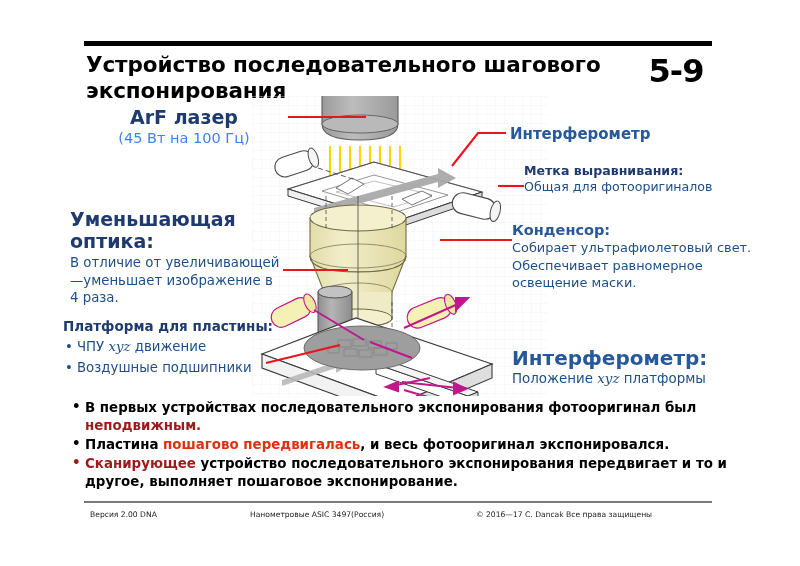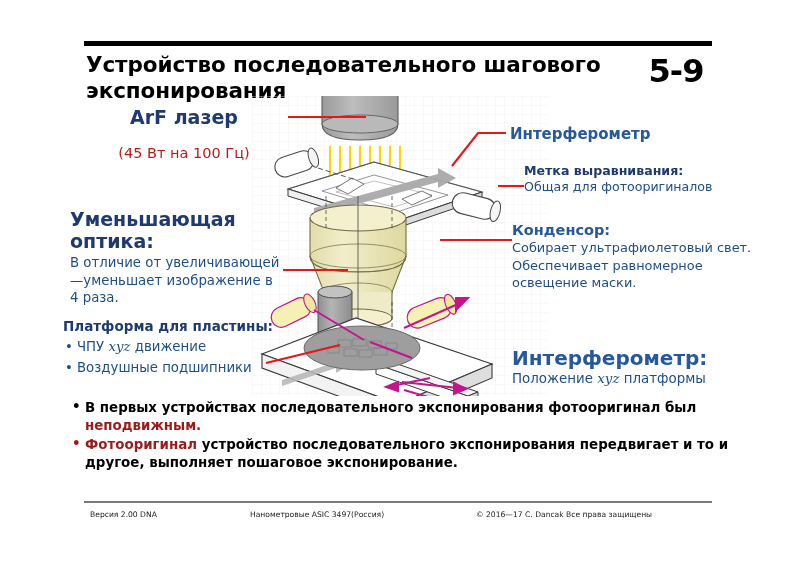--- a/index.html
+++ b/index.html
@@ -67,21 +67,21 @@
   .c-body {
     color: #1F4E87;
   }
   .ital { font-family: "DejaVu Serif", "Liberation Serif", serif; font-style: italic; }
 
   #co-laser {
     left: 84px; top: 106px; width: 200px;
     text-align: center;
   }
   #co-laser .c-head { font-size: 19px; color: #1F3A6E; }
-  #co-laser .c-body { font-size: 14.5px; margin-top: 17px; color: #b91c1c;}
+  #co-laser .c-body { font-size: 14.5px; margin-top: 2px; color: #3b82f6;}
 
   #co-optics {
     left: 70px; top: 208px; width: 215px;
   }
   #co-optics .c-head { font-size: 19px; }
   #co-optics .c-body { font-size: 13.3px; line-height: 1.33; margin-top: 2px; }
 
   #co-stage {
     left: 63px; top: 318px; width: 230px;
   }
@@ -392,22 +392,25 @@
 
   <div class="callout" id="co-interf">
     <div class="c-head">Интерферометр:</div>
     <div class="c-body"><span>Положение </span><span class="ital">xyz</span><span> платформы</span></div>
   </div>
 
   <div class="bullets">
     <div class="b b1">
       <span>В первых устройствах последовательного экспонирования фотооригинал был </span><span class="hl-dark">неподвижным.</span>
     </div>
+    <div class="b b2">
+      <span>Пластина </span><span class="hl-bright">пошагово передвигалась</span><span>, и весь фотооригинал экспонировался.</span>
+    </div>
     <div class="b b3">
-      <span class="hl-dark">Фотооригинал</span><span> устройство последовательного экспонирования передвигает и то и другое, выполняет пошаговое экспонирование.</span>
+      <span class="hl-dark">Сканирующее</span><span> устройство последовательного экспонирования передвигает и то и другое, выполняет пошаговое экспонирование.</span>
     </div>
   </div>
 
   <div class="bottom-rule"></div>
   <div class="footer">
     <span class="f-left">Версия 2.00 DNA</span>
     <span class="f-mid">Нанометровые ASIC 3497(Россия)</span>
     <span class="f-right">© 2016—17 C. Dancak  Все права защищены</span>
   </div>
 

